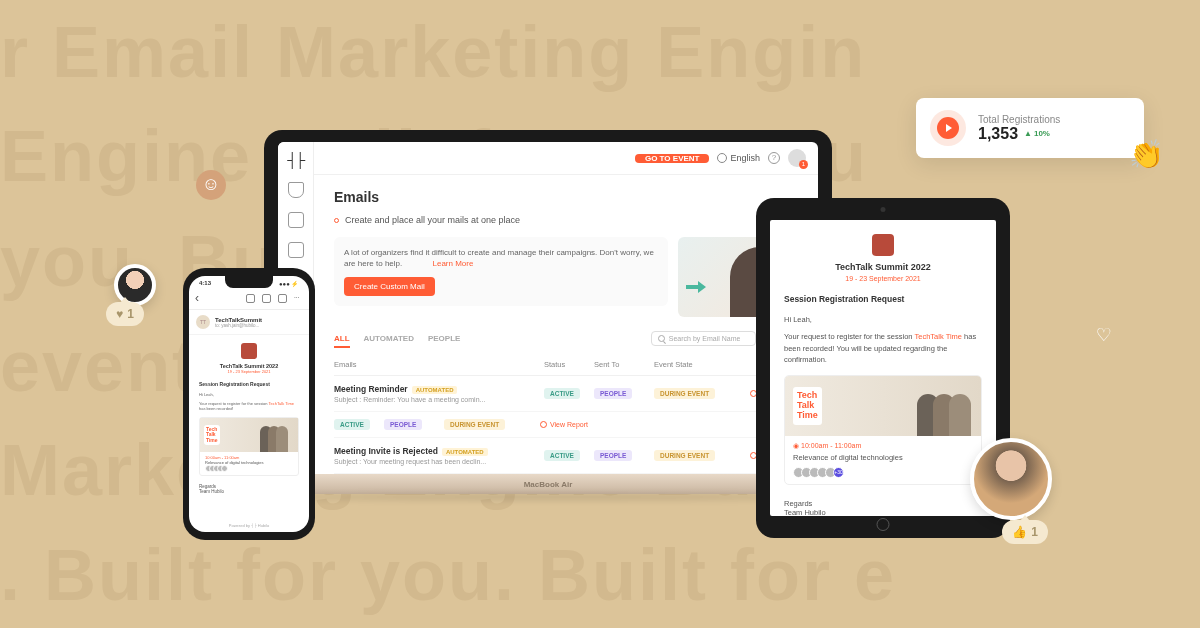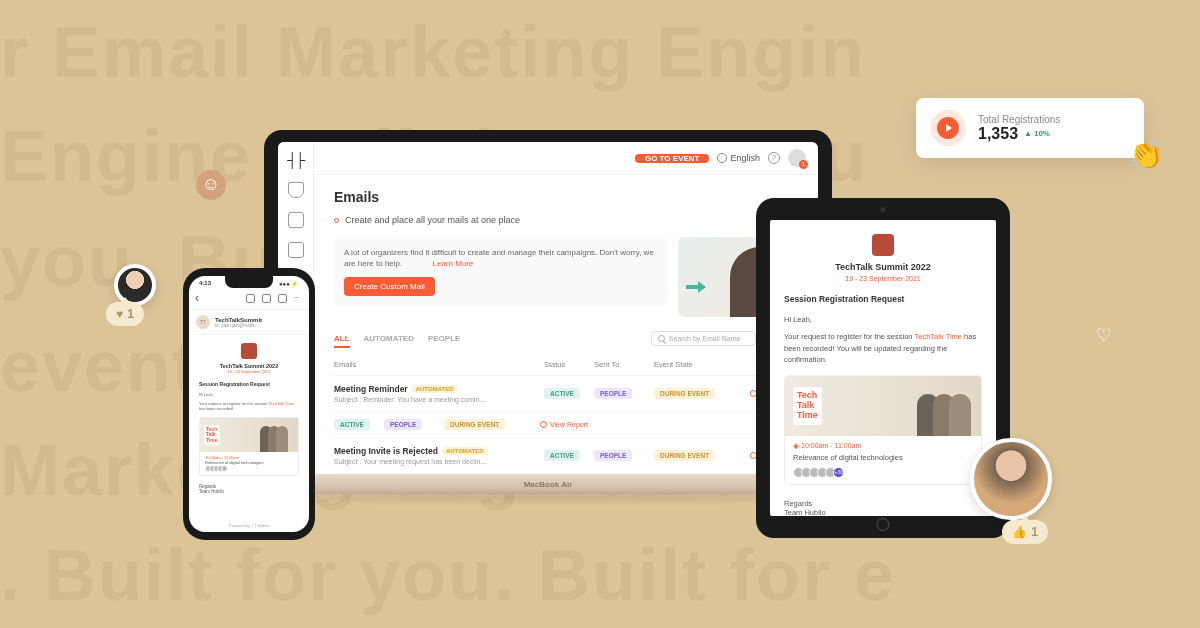--- a/index.html
+++ b/index.html
@@ -46,21 +46,21 @@
   .tabs .active::after{content:'';position:absolute;left:0;right:0;bottom:-5px;height:2px;background:#ff5c35;}
   .srch-sort{display:flex;gap:6px;}
   .search-box{border:1px solid #ddd;border-radius:4px;padding:3px 6px;font-size:7px;color:#aaa;display:flex;align-items:center;gap:4px;width:105px;}
   .mag{width:7px;height:7px;border:1px solid #aaa;border-radius:50%;position:relative;}
   .mag::after{content:'';position:absolute;width:3px;height:1px;background:#aaa;bottom:-2px;right:-2px;transform:rotate(45deg);}
   .sort-btn{border:1px solid #ddd;border-radius:4px;padding:3px 6px;font-size:7px;color:#888;}
 
   .thead{display:flex;font-size:7.5px;color:#888;padding:6px 0;border-bottom:1px solid #f0f0f0;}
   .c-email{flex:1.6;} .c-status{width:50px;} .c-sent{width:60px;} .c-state{width:78px;} .c-act{width:66px;text-align:right;}
   .trow{display:flex;align-items:center;padding:8px 0;border-bottom:1px solid #f5f5f5;font-size:8px;}
-  .em-title{font-weight:600;font-size:8.5px;display:flex;align-items:center;gap:4px;}
+  .em-title{font-weight:600;font-size:8.5px;display:flex;align-items:flex-end;gap:4px;}
   .tag-auto{background:#fff3d6;color:#d4a020;padding:1px 4px;border-radius:2px;font-size:6px;font-weight:600;}
   .em-sub{color:#999;font-size:7px;margin-top:2px;}
   .pill{padding:2px 6px;border-radius:3px;font-size:6.5px;font-weight:600;text-align:center;}
   .p-active{background:#e0f3ef;color:#3a9b86;} .p-people{background:#ece7fb;color:#7a5bd4;}
   .p-during{background:#fdf2d8;color:#c89430;}
   .view-rep{color:#ff5c35;font-size:7px;display:flex;align-items:center;gap:3px;justify-content:flex-end;}
   .rep-ic{width:7px;height:7px;border:1px solid #ff5c35;border-radius:50%;}
 
   
   .tablet{position:absolute;right:190px;top:198px;width:254px;height:340px;background:#1a1a1a;border-radius:18px;padding:22px 14px;}

